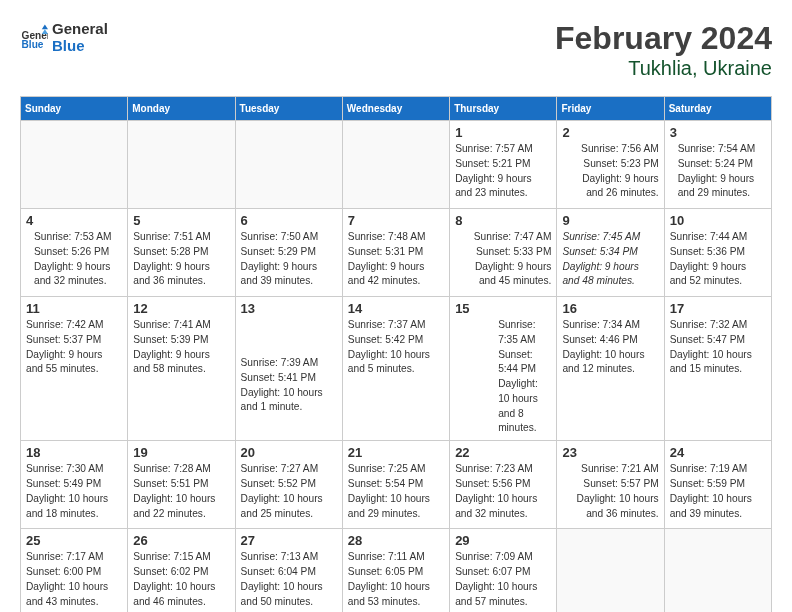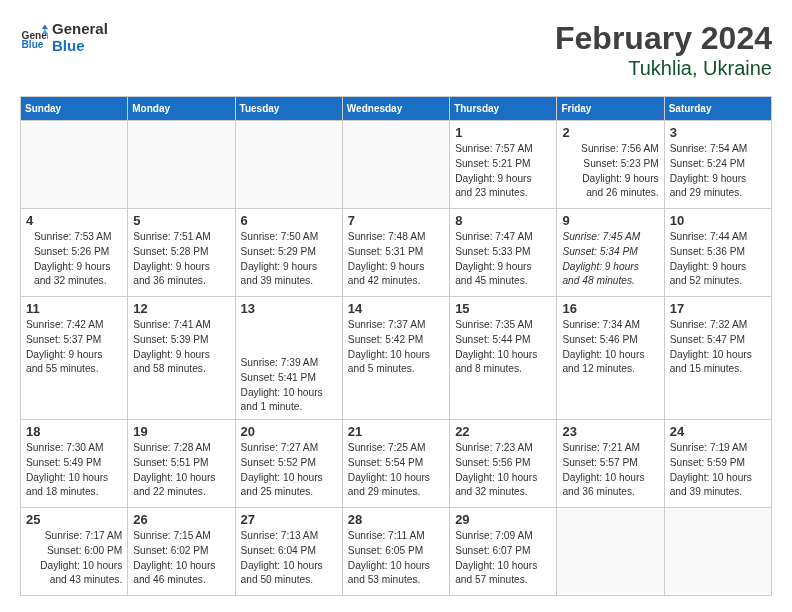--- a/index.html
+++ b/index.html
@@ -124,21 +124,21 @@
         </td>
         <td>
           <div class="day-num">2</div>
           <div class="day-info" style="white-space: pre-line; text-align: right;">Sunrise: 7:56 AM
 Sunset: 5:23 PM
 Daylight: 9 hours
 and 26 minutes.</div>
         </td>
         <td>
           <div class="day-num">3</div>
-          <div class="day-info" style="white-space: pre-line;">Sunrise: 7:54 AM
+          <div class="day-info" style="white-space: pre-line; margin-left: 8px;">Sunrise: 7:54 AM
 Sunset: 5:24 PM
 Daylight: 9 hours
 and 29 minutes.</div>
         </td>
       </tr>
       <tr>
         <td>
           <div class="day-num">4</div>
           <div class="day-info" style="white-space: pre-line; margin-left: 8px;">Sunrise: 7:53 AM
 Sunset: 5:26 PM
@@ -161,21 +161,21 @@
         </td>
         <td>
           <div class="day-num">7</div>
           <div class="day-info" style="white-space: pre-line;">Sunrise: 7:48 AM
 Sunset: 5:31 PM
 Daylight: 9 hours
 and 42 minutes.</div>
         </td>
         <td>
           <div class="day-num">8</div>
-          <div class="day-info" style="white-space: pre-line;">Sunrise: 7:47 AM
+          <div class="day-info" style="white-space: pre-line; text-align: right;">Sunrise: 7:47 AM
 Sunset: 5:33 PM
 Daylight: 9 hours
 and 45 minutes.</div>
         </td>
         <td>
           <div class="day-num">9</div>
           <div class="day-info" style="white-space: pre-line; font-style: italic;">Sunrise: 7:45 AM
 Sunset: 5:34 PM
 Daylight: 9 hours
 and 48 minutes.</div>
@@ -212,29 +212,29 @@
         </td>
         <td>
           <div class="day-num">14</div>
           <div class="day-info" style="white-space: pre-line;">Sunrise: 7:37 AM
 Sunset: 5:42 PM
 Daylight: 10 hours
 and 5 minutes.</div>
         </td>
         <td>
           <div class="day-num">15</div>
-          <div class="day-info" style="white-space: pre-line;">Sunrise: 7:35 AM
+          <div class="day-info" style="white-space: pre-line; margin-left: 43px;">Sunrise: 7:35 AM
 Sunset: 5:44 PM
 Daylight: 10 hours
 and 8 minutes.</div>
         </td>
         <td>
           <div class="day-num">16</div>
           <div class="day-info" style="white-space: pre-line;">Sunrise: 7:34 AM
-Sunset: 5:46 PM
+Sunset: 4:46 PM
 Daylight: 10 hours
 and 12 minutes.</div>
         </td>
         <td>
           <div class="day-num">17</div>
           <div class="day-info" style="white-space: pre-line;">Sunrise: 7:32 AM
 Sunset: 5:47 PM
 Daylight: 10 hours
 and 15 minutes.</div>
         </td>
@@ -270,37 +270,37 @@
         </td>
         <td>
           <div class="day-num">22</div>
           <div class="day-info" style="white-space: pre-line;">Sunrise: 7:23 AM
 Sunset: 5:56 PM
 Daylight: 10 hours
 and 32 minutes.</div>
         </td>
         <td>
           <div class="day-num">23</div>
-          <div class="day-info" style="white-space: pre-line;">Sunrise: 7:21 AM
+          <div class="day-info" style="white-space: pre-line; text-align: right;">Sunrise: 7:21 AM
 Sunset: 5:57 PM
 Daylight: 10 hours
 and 36 minutes.</div>
         </td>
         <td>
           <div class="day-num">24</div>
           <div class="day-info" style="white-space: pre-line;">Sunrise: 7:19 AM
 Sunset: 5:59 PM
 Daylight: 10 hours
 and 39 minutes.</div>
         </td>
       </tr>
       <tr>
         <td>
           <div class="day-num">25</div>
-          <div class="day-info" style="white-space: pre-line; text-align: right;">Sunrise: 7:17 AM
+          <div class="day-info" style="white-space: pre-line;">Sunrise: 7:17 AM
 Sunset: 6:00 PM
 Daylight: 10 hours
 and 43 minutes.</div>
         </td>
         <td>
           <div class="day-num">26</div>
           <div class="day-info" style="white-space: pre-line;">Sunrise: 7:15 AM
 Sunset: 6:02 PM
 Daylight: 10 hours
 and 46 minutes.</div>

